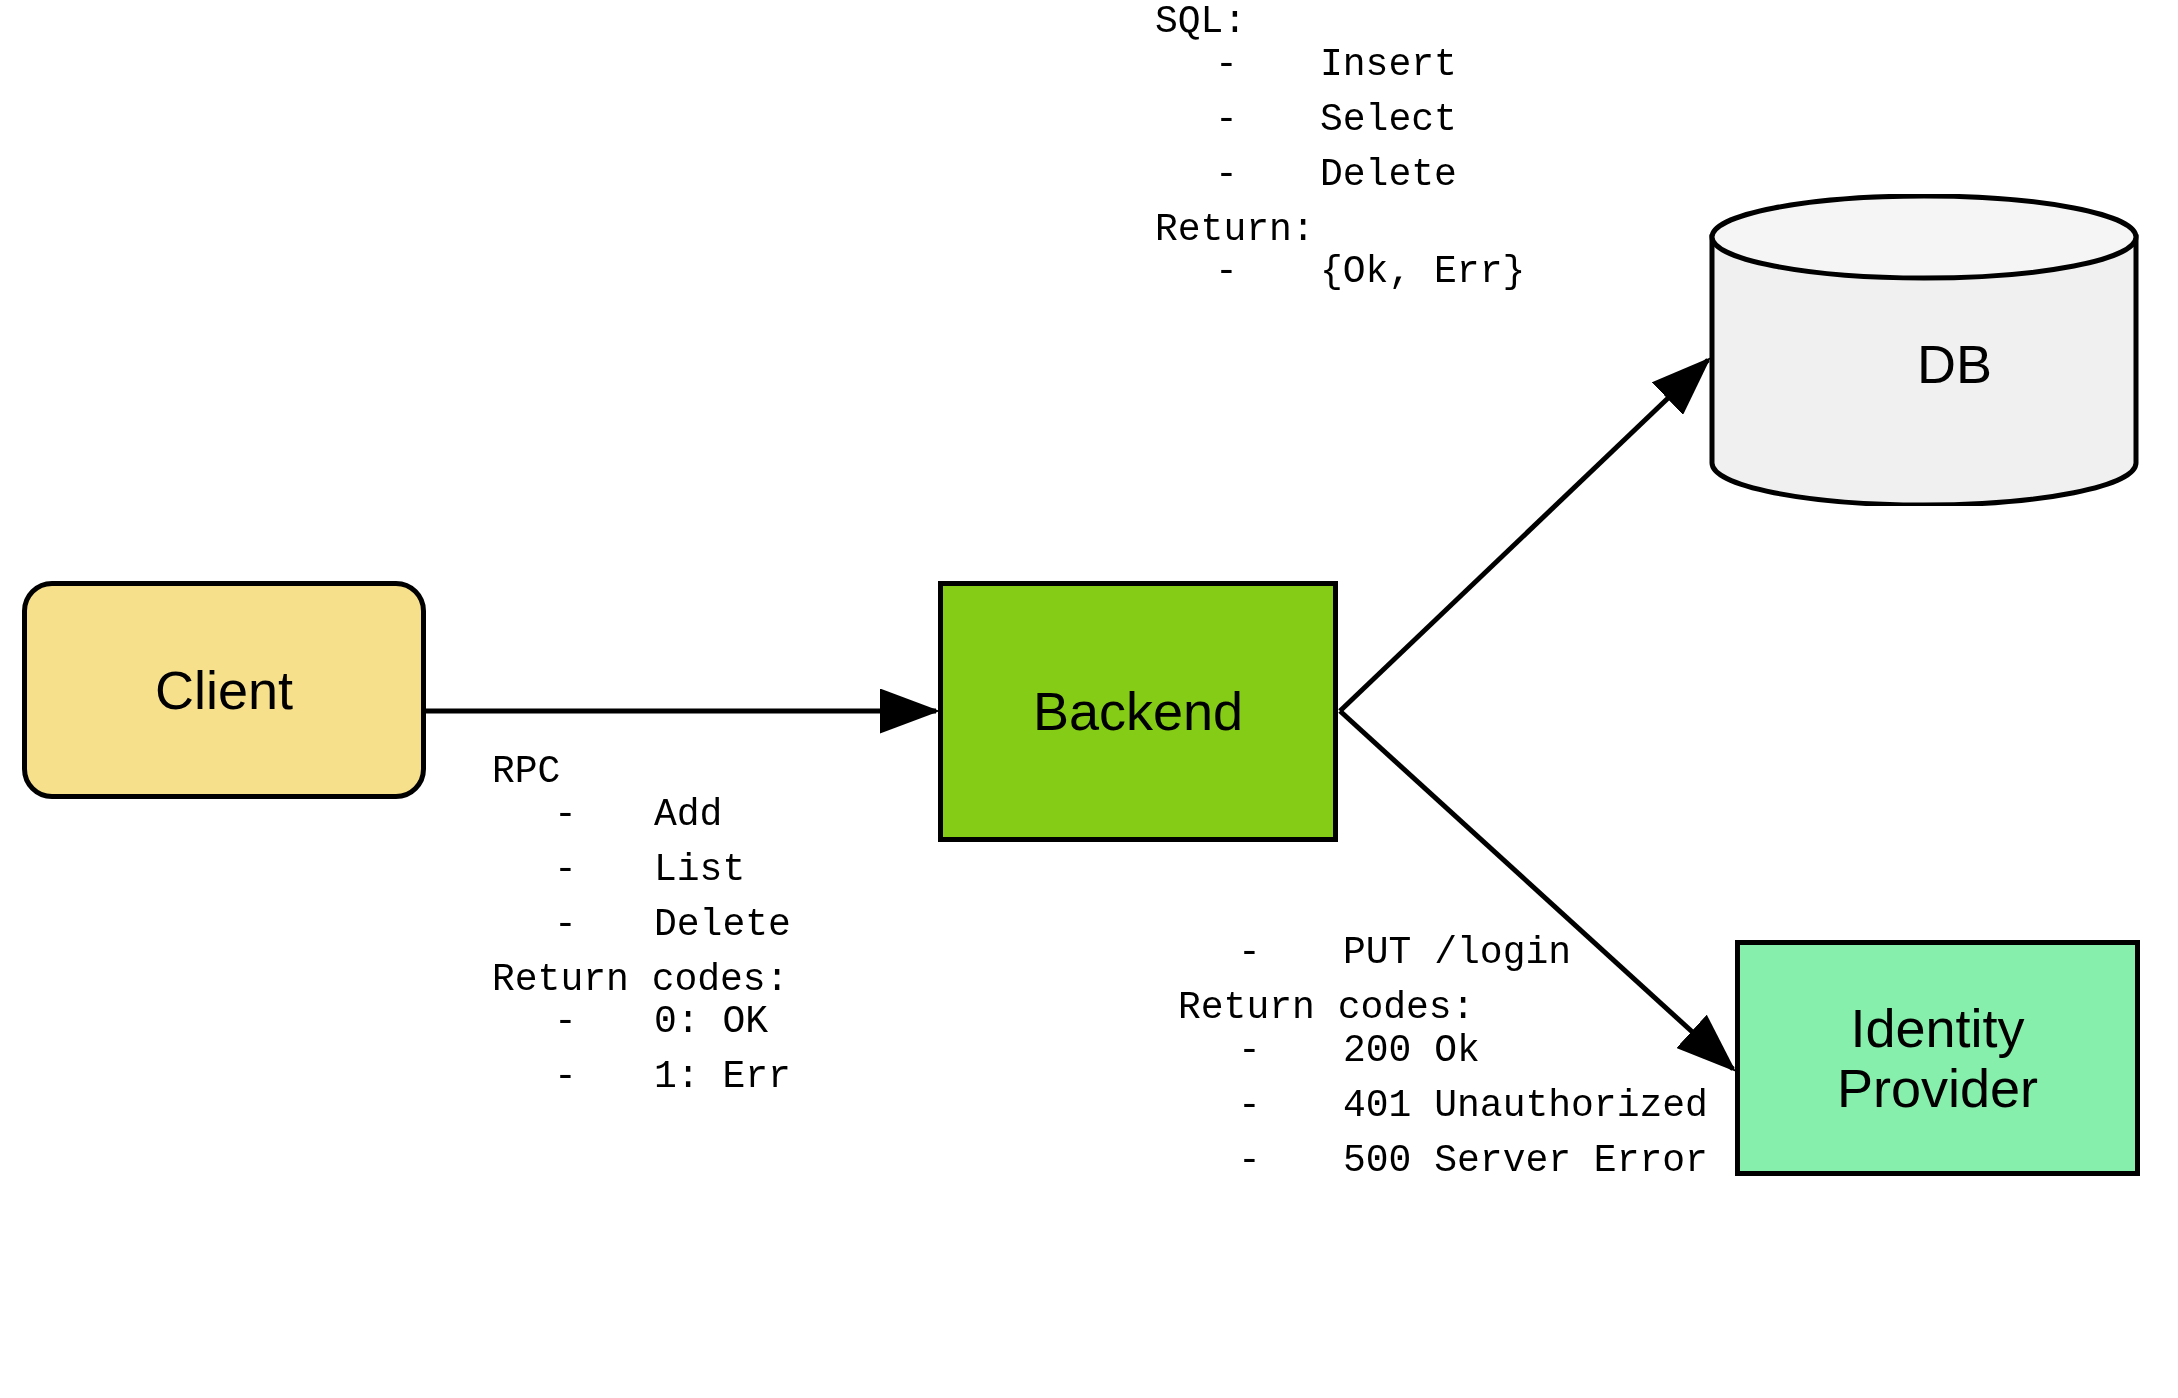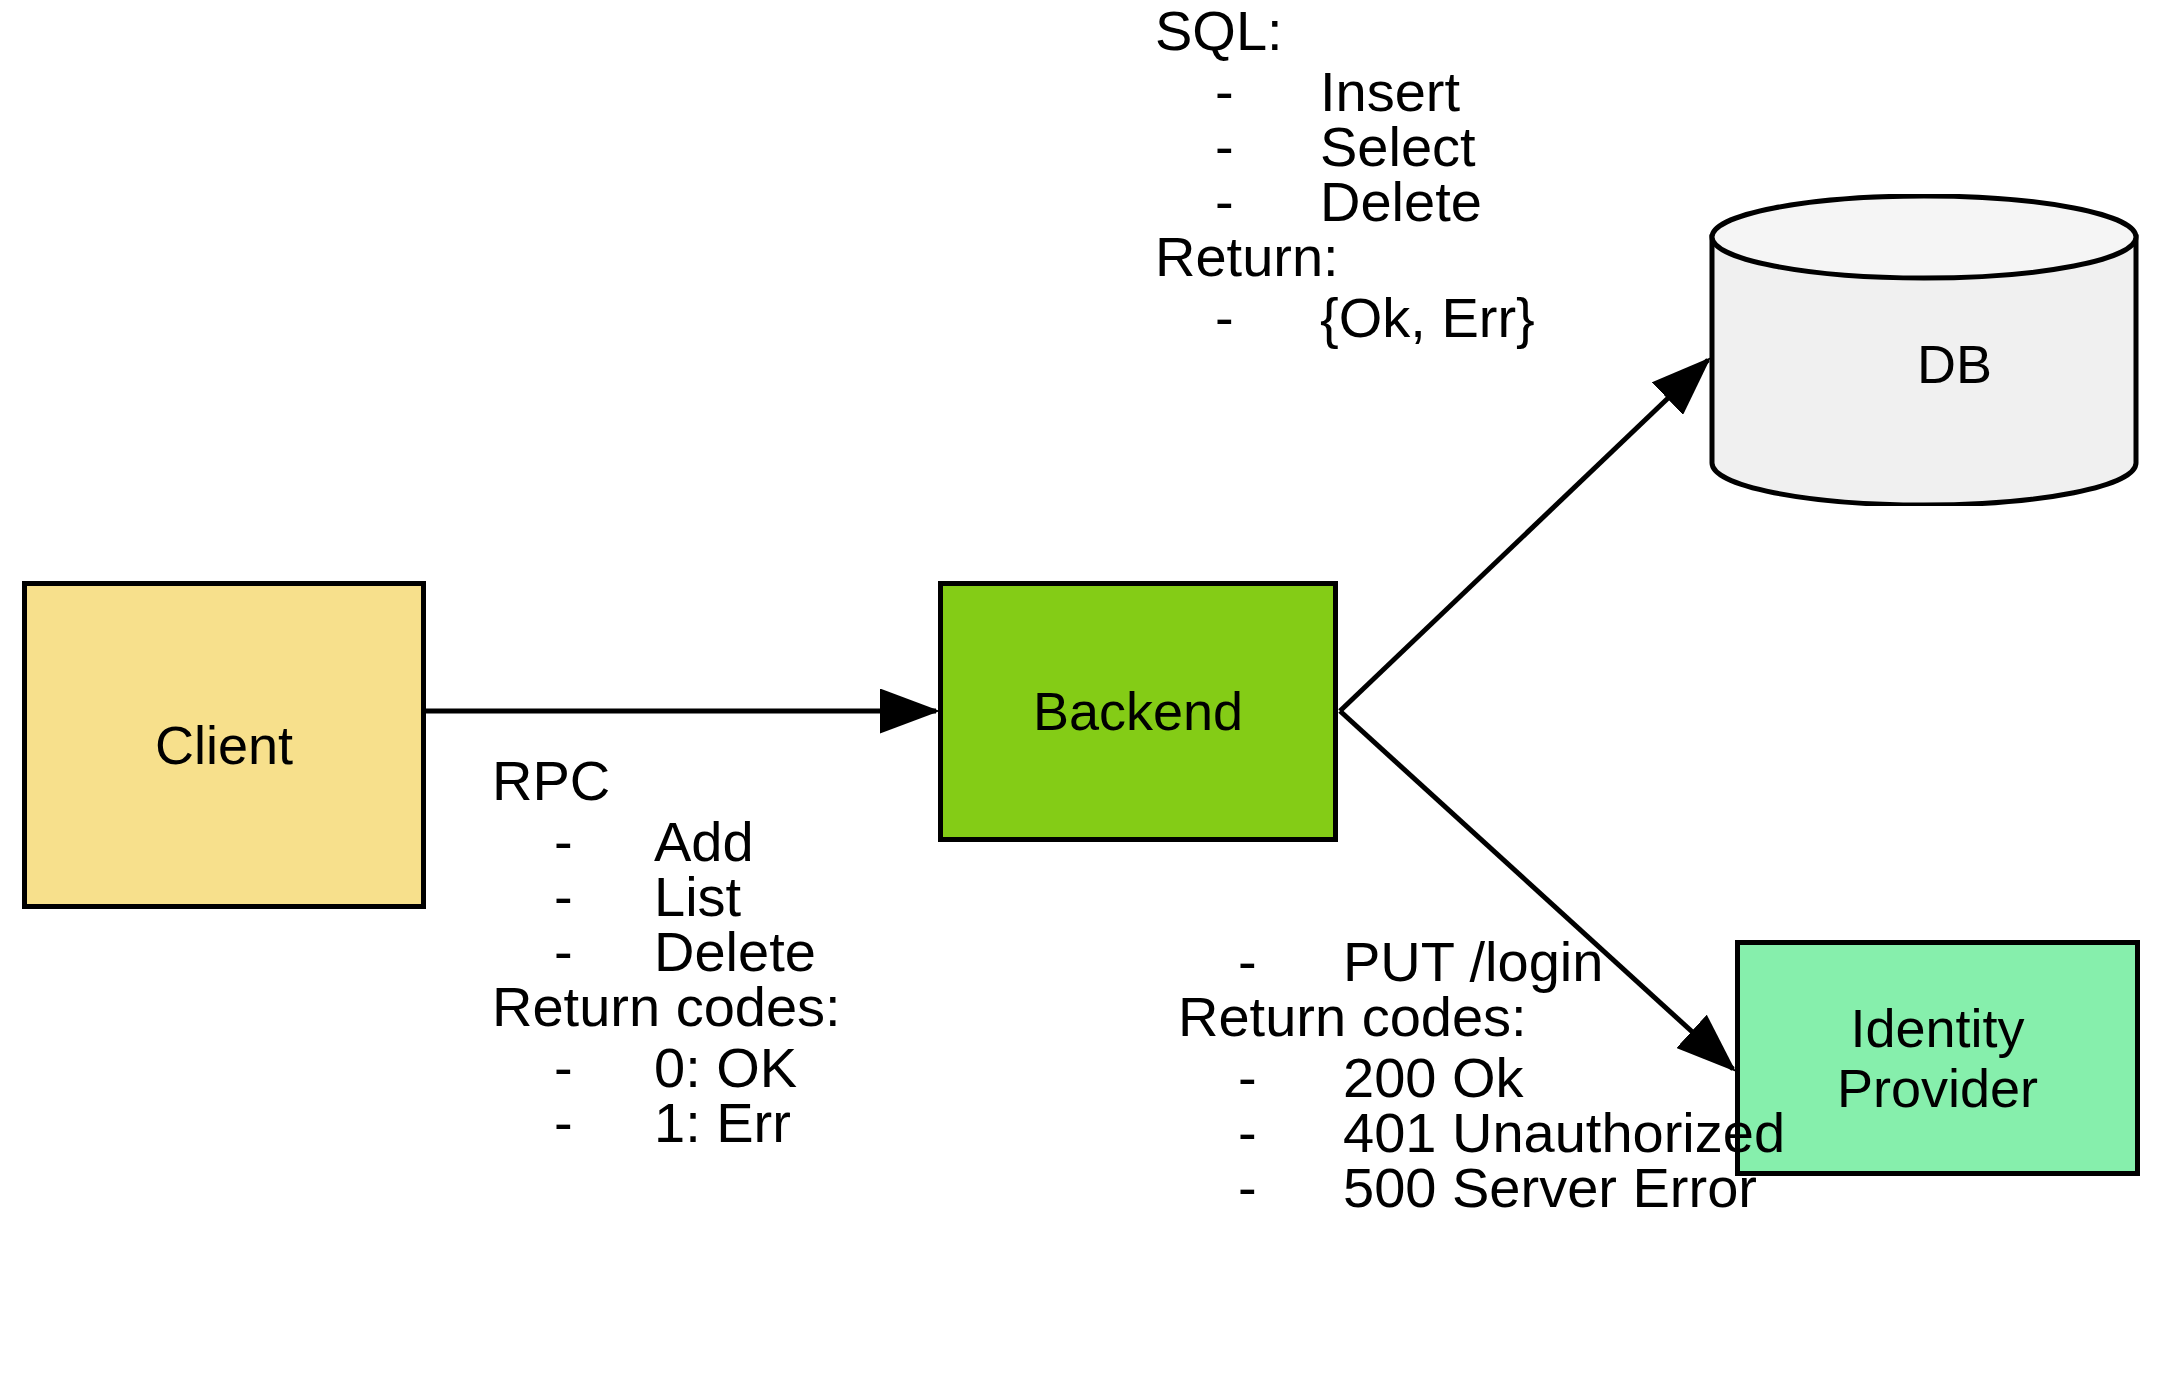--- a/index.html
+++ b/index.html
@@ -38,22 +38,23 @@
   }
   .node-box .node-label {
     font-size: 54px;
     letter-spacing: 0px;
   }
 
   #client-node {
     left: 22px;
     top: 581px;
     width: 404px;
-    height: 328px;
+    height: 218px;
     background: #F7E08C;
+    border-radius: 30px;
   }
   #backend-node {
     left: 938px;
     top: 581px;
     width: 400px;
     height: 261px;
     background: #84cc16;
   }
   #idp-node {
     left: 1735px;
@@ -88,23 +89,24 @@
     align-items: center;
     justify-content: center;
     font-size: 54px;
     padding-top: 28px;
     box-sizing: border-box;
   }
 
   
   .annot {
     position: absolute;
-    font-size: 56px;
+    font-size: 38px;
     line-height: 1.04;
     white-space: nowrap;
+    font-family: Liberation Mono, monospace;
   }
   .annot .head {
     display: block;
     margin-bottom: 3px;
   }
   .annot .bullet-row {
     display: block;
     position: relative;
     height: 55px;
   }

